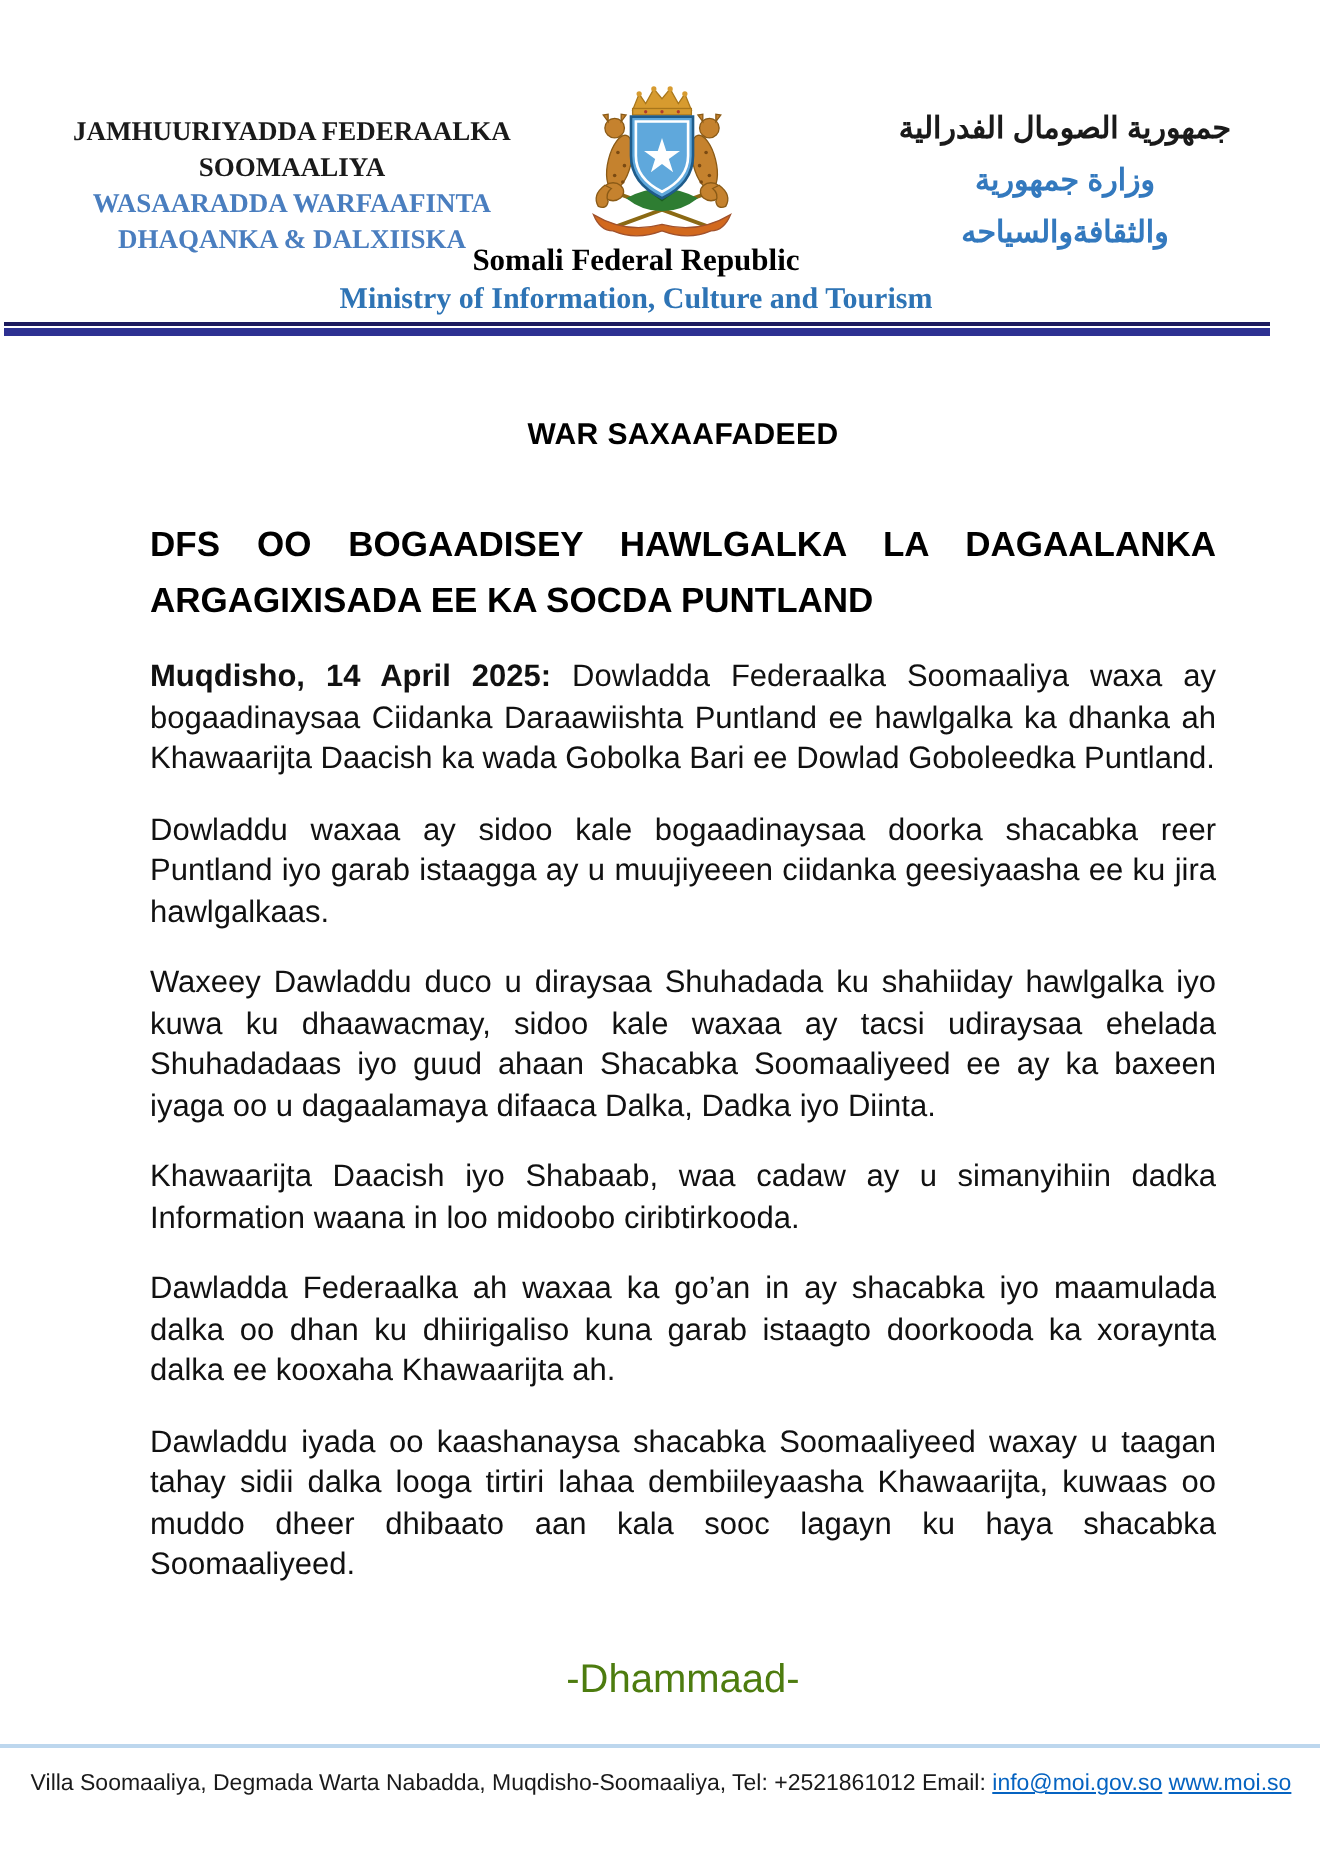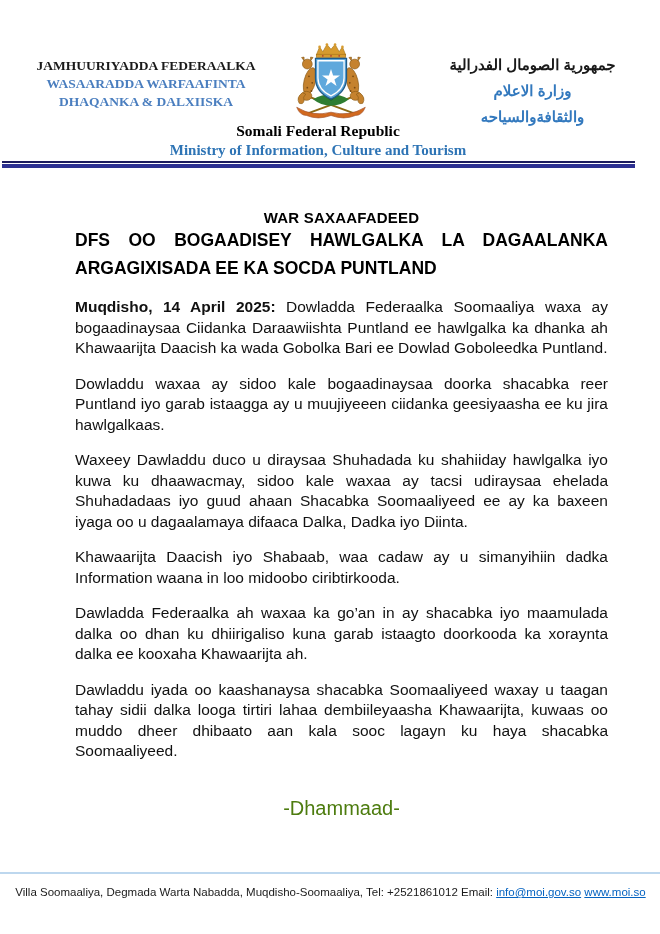--- a/index.html
+++ b/index.html
@@ -44,21 +44,21 @@
   .header-rule .gapln { height: 1px; background: #ffffff; }
   .header-rule .thick { height: 4px; background: #2d3192; }
 
   
   .doc { margin: 0 52px 0 75px; }
   .kicker {
     margin-top: 40px; text-align: center;
     font-weight: bold; font-size: 15px; letter-spacing: 0.2px; color: #000;
   }
   .headline {
-    font-size: 17.5px; font-weight: bold; color: #000;
+    margin-top: 32px; font-size: 17.5px; font-weight: bold; color: #000;
     text-align: justify; line-height: 28px;
   }
   .para {
     margin-top: 15px; font-size: 15.5px; line-height: 20.5px;
     text-align: justify; color: #111;
   }
   .para:first-of-type { margin-top: 16px; }
   .para .lead { font-weight: bold; }
   .closing { margin-top: 35px; text-align: center; font-size: 20px; color: #4d7c0f; }
 
@@ -72,20 +72,21 @@
 </style>
 </head>
 <body>
 
 <div class="page">
 
   <div class="header">
 
     <div class="hdr-left">
       <div class="blk">JAMHUURIYADDA FEDERAALKA</div>
+      <div class="blk">SOOMAALIYA</div>
       <div class="blu">WASAARADDA WARFAAFINTA</div>
       <div class="blu">DHAQANKA &amp; DALXIISKA</div>
     </div>
 
     <div class="hdr-emblem">
       <svg viewBox="0 0 120 98" xmlns="http://www.w3.org/2000/svg">
 
         <line x1="30" y1="88" x2="90" y2="66" stroke="#8b6914" stroke-width="2.4"></line>
         <line x1="90" y1="88" x2="30" y2="66" stroke="#8b6914" stroke-width="2.4"></line>
 
@@ -141,21 +142,21 @@
       </svg>
     </div>
 
     <div class="hdr-center-titles">
       <div class="sfr">Somali Federal Republic</div>
       <div class="ministry">Ministry of Information, Culture and Tourism</div>
     </div>
 
     <div class="hdr-right">
       <div class="ar-black">جمهورية الصومال الفدرالية</div>
-      <div class="ar-blue">وزارة الاعلام</div>
+      <div class="ar-blue">وزارة جمهورية</div>
       <div class="ar-blue">والثقافةوالسياحه</div>
     </div>
 
     <div class="header-rule">
       <div class="thin"></div>
       <div class="gapln"></div>
       <div class="thick"></div>
     </div>
   </div>
 

